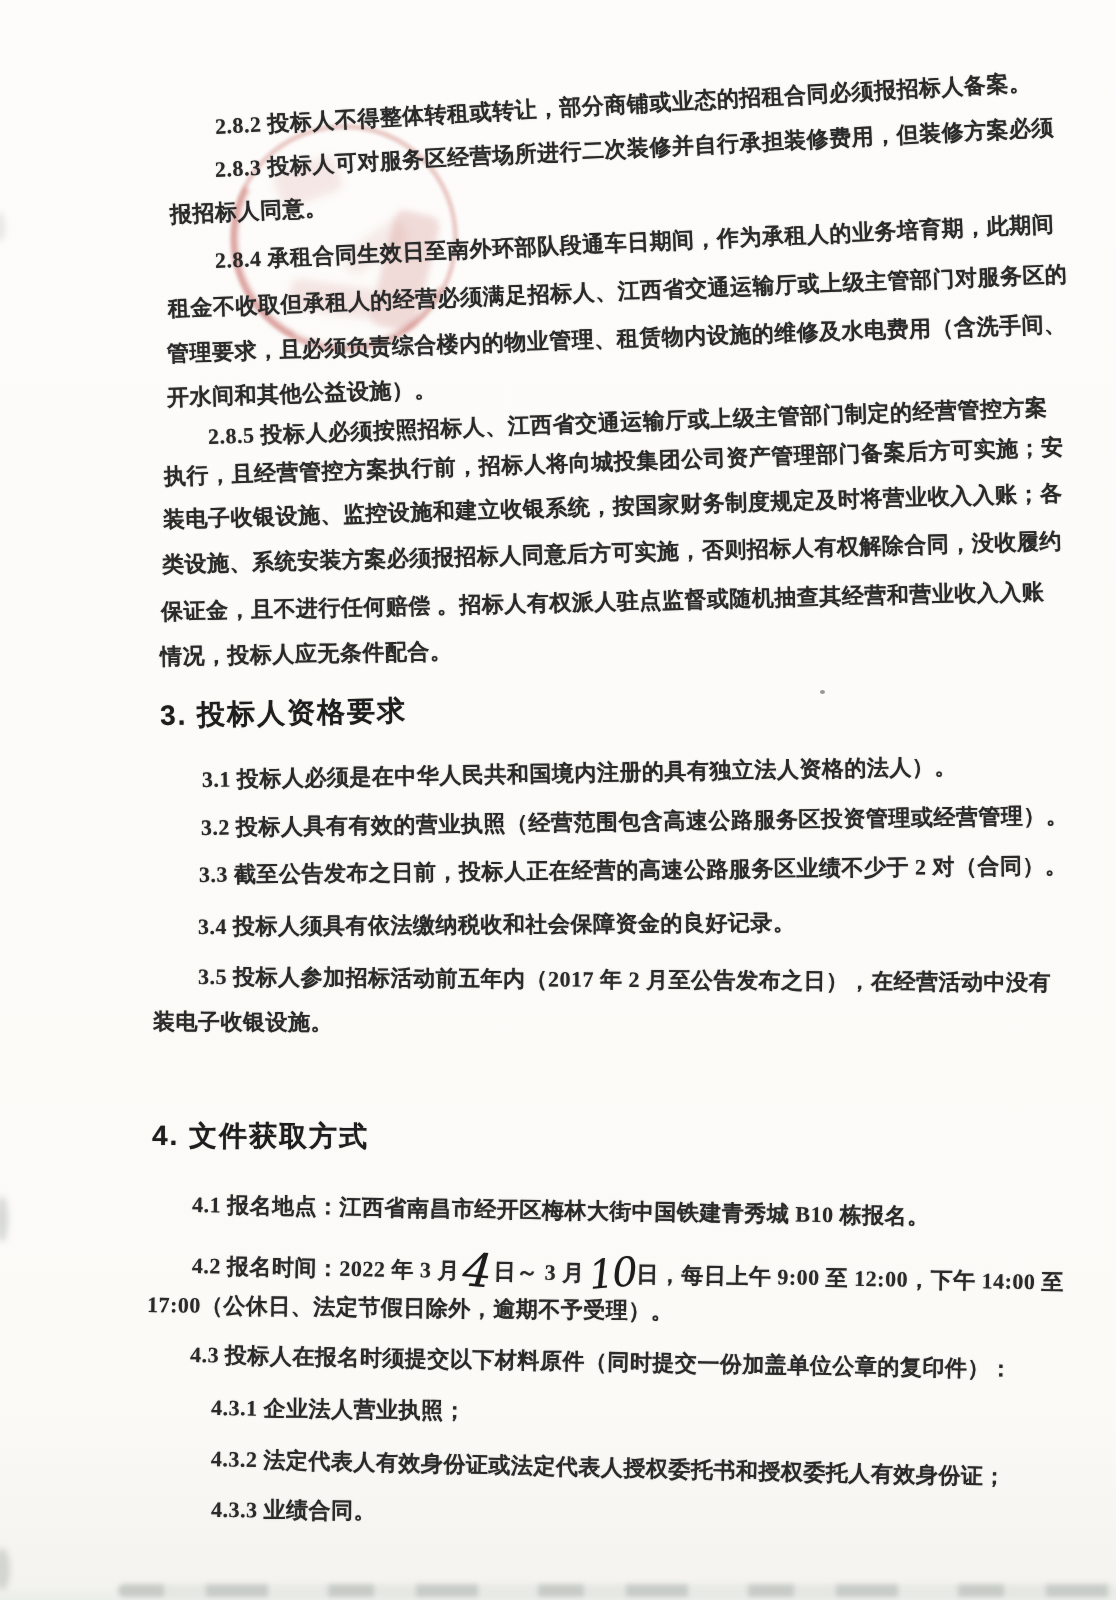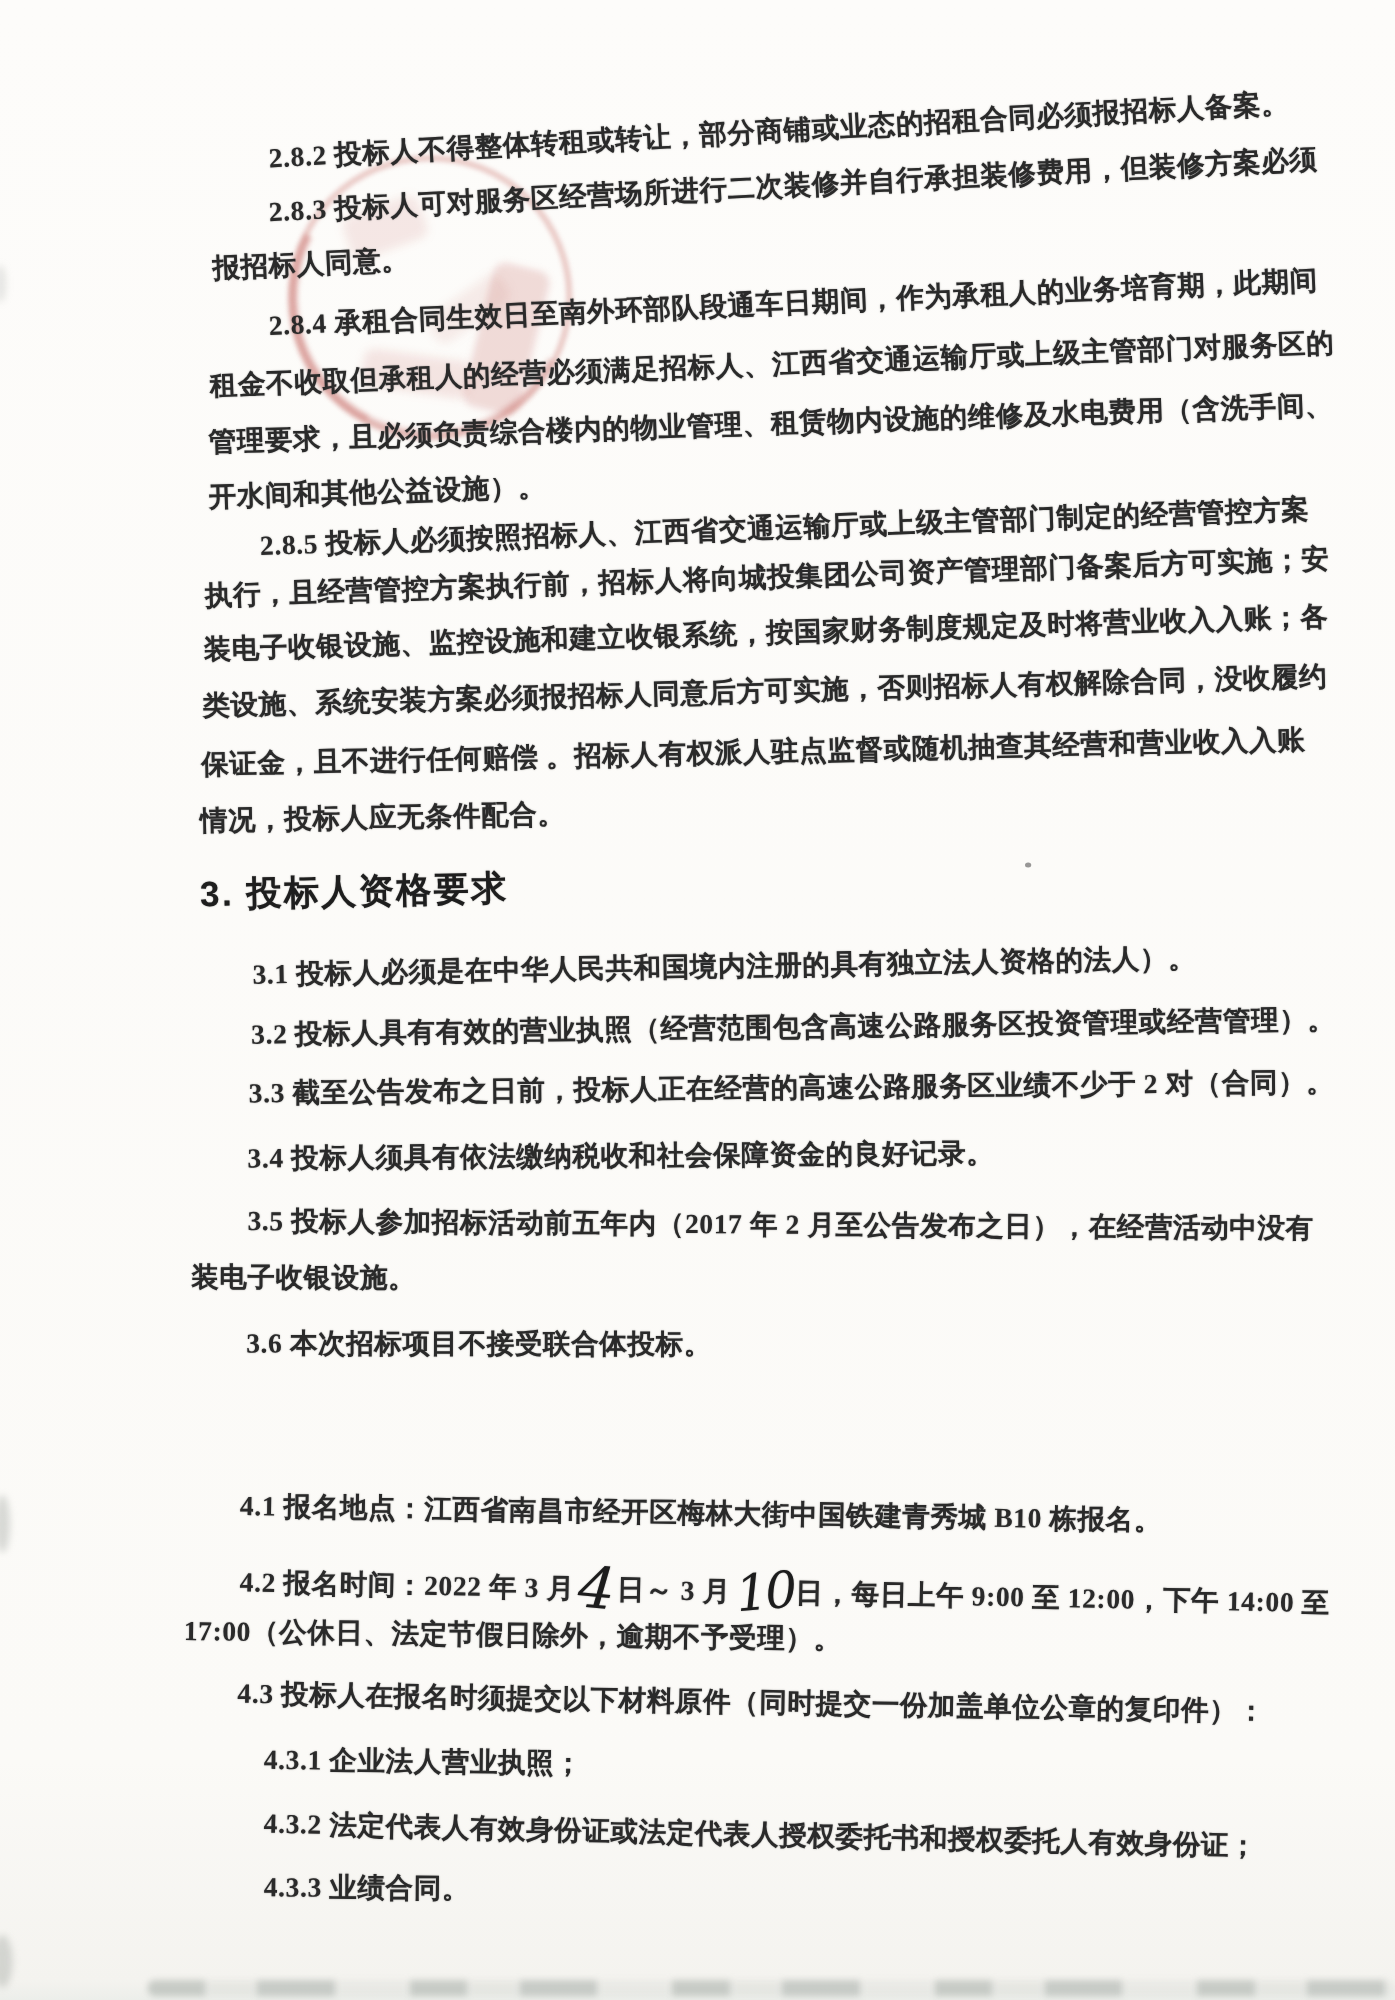--- a/index.html
+++ b/index.html
@@ -98,22 +98,22 @@
   <div class="ln" style="left:160px;top:642px;--r:-1.1deg">情况，投标人应无条件配合。</div>
 
   <div class="h" style="left:160px;top:698px;--r:-1.2deg">3. 投标人资格要求</div>
 
   <div class="ln" style="left:202px;top:765px;--r:-1.0deg">3.1 投标人必须是在中华人民共和国境内注册的具有独立法人资格的法人）。</div>
   <div class="ln" style="left:201px;top:813px;--r:-0.8deg">3.2 投标人具有有效的营业执照（经营范围包含高速公路服务区投资管理或经营管理）。</div>
   <div class="ln" style="left:199px;top:860px;--r:-0.6deg">3.3 截至公告发布之日前，投标人正在经营的高速公路服务区业绩不少于 2 对（合同）。</div>
   <div class="ln" style="left:198px;top:912px;--r:-0.4deg">3.4 投标人须具有依法缴纳税收和社会保障资金的良好记录。</div>
   <div class="ln" style="left:198px;top:962px;--r:0.4deg">3.5 投标人参加招标活动前五年内（2017 年 2 月至公告发布之日），在经营活动中没有</div>
   <div class="ln" style="left:153px;top:1007px;--r:0.2deg">装电子收银设施。</div>
-  <div class="ln" style="left:197px;top:1060px;--r:0.1deg">3.6 本次招标项目不接受联合体投标。</div>
 
+  <div class="h" style="left:152px;top:1118px;--r:0.2deg">4. 文件获取方式</div>
 
   <div class="ln" style="left:192px;top:1190px;--r:0.9deg">4.1 报名地点：江西省南昌市经开区梅林大街中国铁建青秀城 B10 栋报名。</div>
 
   <div class="ln" style="left:192px;top:1242px;--r:1.1deg">
     <span>4.2 报名时间：2022 年 3 月</span><span class="hw d1">4</span><span>日～ 3 月</span><span class="hw d2">10</span><span>日，每日上午 9:00 至 12:00，下午 14:00 至</span>
   </div>
 
   <div class="ln" style="left:147px;top:1290px;--r:0.7deg">17:00（公休日、法定节假日除外，逾期不予受理）。</div>
   <div class="ln" style="left:190px;top:1340px;--r:1.0deg">4.3 投标人在报名时须提交以下材料原件（同时提交一份加盖单位公章的复印件）：</div>
   <div class="ln" style="left:211px;top:1393px;--r:0.7deg">4.3.1 企业法人营业执照；</div>

